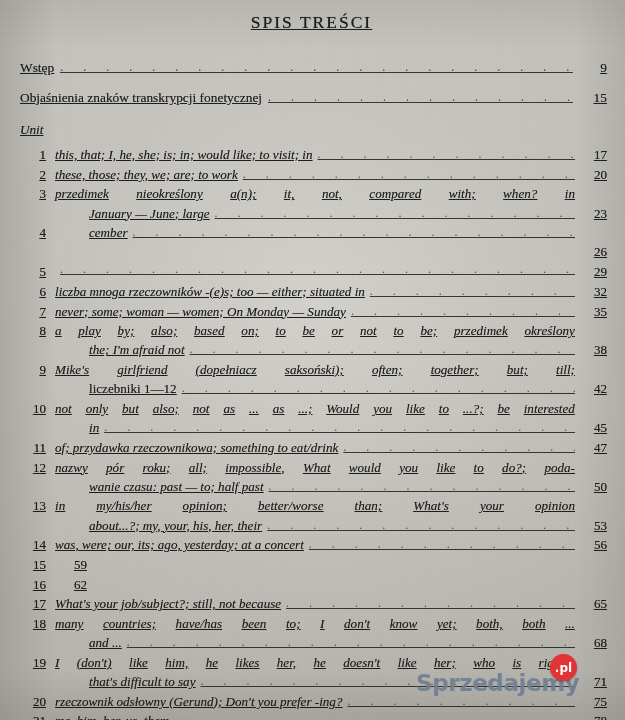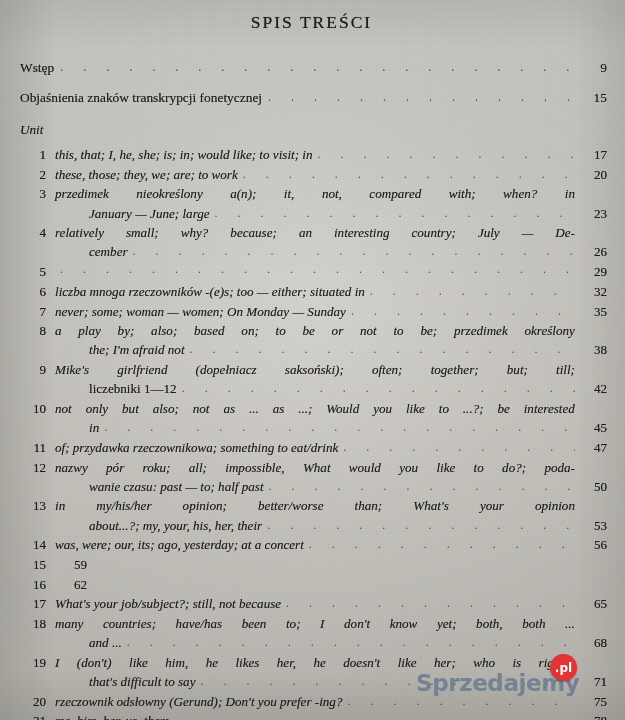--- a/index.html
+++ b/index.html
@@ -14,20 +14,21 @@
   #page {
     position: relative;
     width: 625px;
     height: 720px;
     overflow: hidden;
     background-color: #c3c1bb;
     background-image:
       radial-gradient(ellipse 70% 55% at 50% 42%, rgba(214,212,206,0.95) 0%, rgba(200,198,192,0.55) 55%, rgba(178,176,170,0.25) 100%),
       linear-gradient(175deg, #cdcbc5 0%, #c6c4be 28%, #c2c0b9 60%, #b7b5ae 100%);
     color: #1d1d1c;
+    text-decoration: underline;
   }
 
   
   #grain {
     position: absolute;
     inset: 0;
     pointer-events: none;
     opacity: 0.33;
     background-image:
       repeating-linear-gradient(0deg, rgba(255,255,255,0.05) 0 1px, rgba(0,0,0,0.035) 1px 2px),
@@ -280,36 +281,20 @@
             </span>
           </span>
           <span class="entry-pages">
             <span class="pg spacer">0</span>
             <span class="pg">23</span>
           </span>
         </div>
         <div class="entry">
           <span class="entry-num">4</span>
           <span class="entry-body">
-            <span class="line">
-              <span class="line-text it justify">
-                <span class="wide">
-                  <span>relatively</span>
-                  <span>small;</span>
-                  <span>why?</span>
-                  <span>because;</span>
-                  <span>an</span>
-                  <span>interesting</span>
-                  <span>country;</span>
-                  <span>July</span>
-                  <span>—</span>
-                  <span>De-</span>
-                </span>
-              </span>
-            </span>
             <span class="line l2">
               <span class="line-text it">cember</span>
               <span class="leader">.   .   .   .   .   .   .   .   .   .   .   .   .   .   .   .   .   .   .   .   .   .   .   .   .   .   .   .   .   .   .   .</span>
             </span>
           </span>
           <span class="entry-pages">
             <span class="pg spacer">0</span>
             <span class="pg">26</span>
           </span>
         </div>

